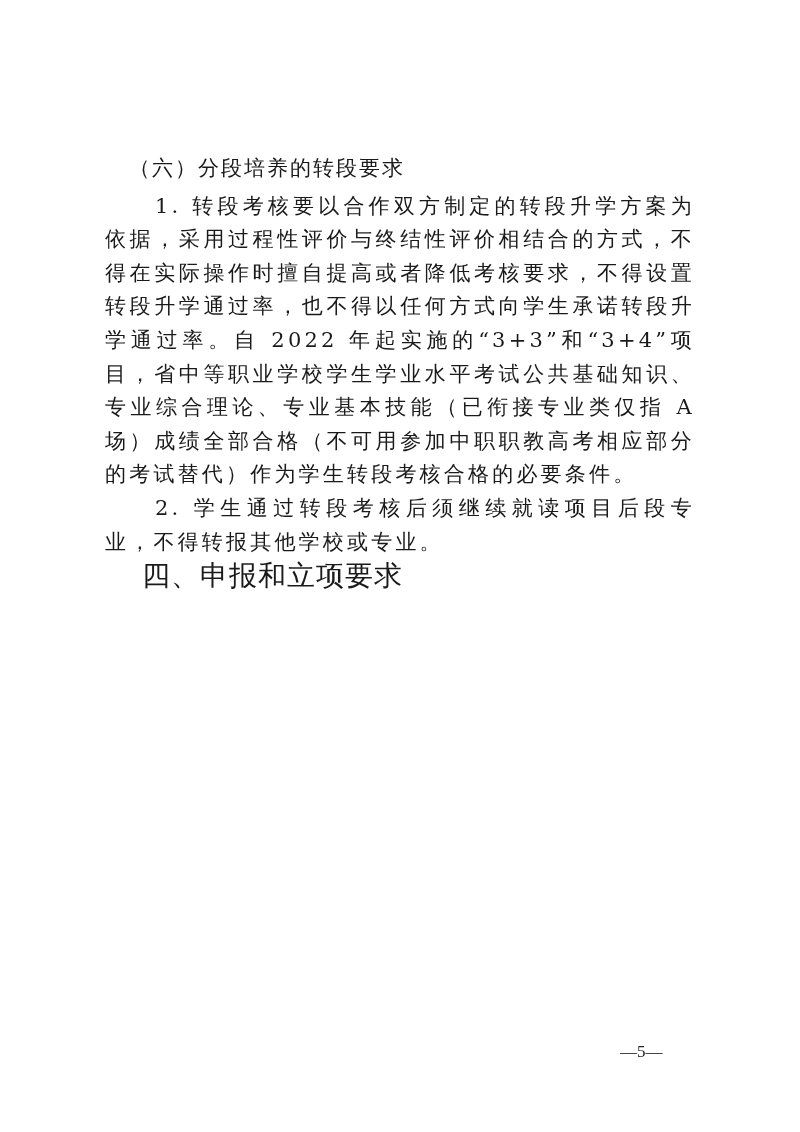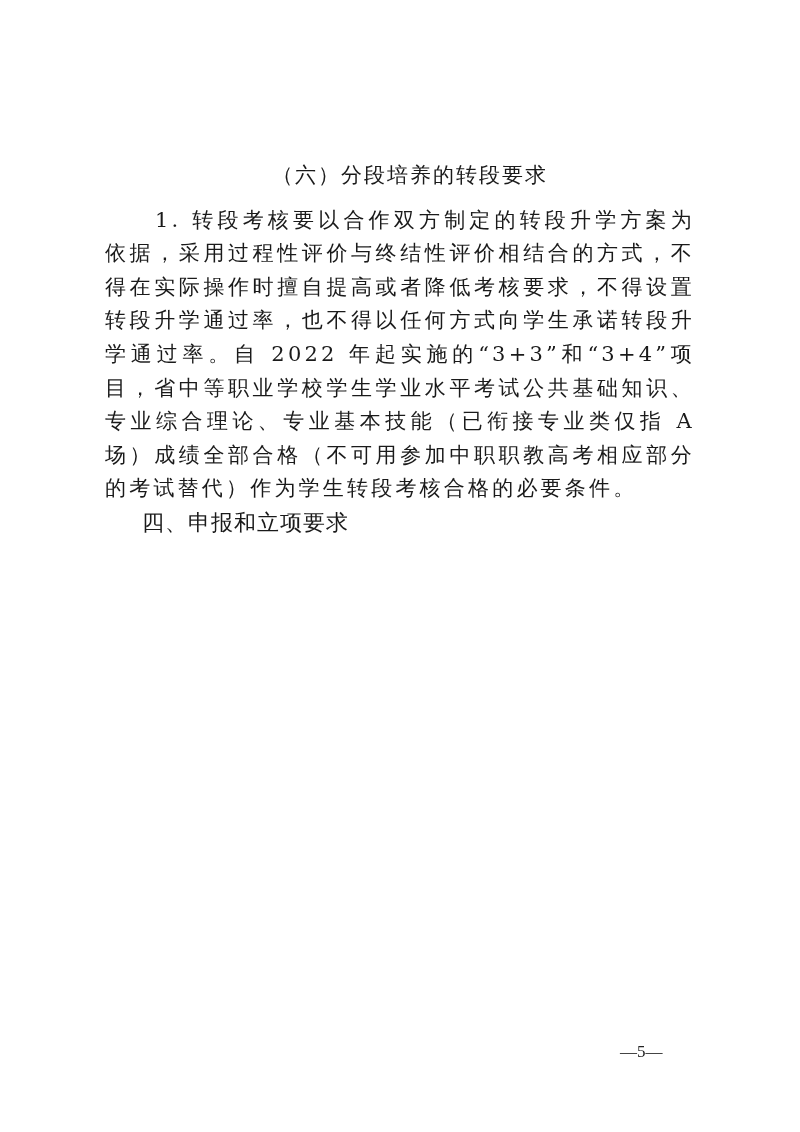--- a/index.html
+++ b/index.html
@@ -7,41 +7,42 @@
     .page {
       position: absolute; left: 105px; top: 148px; width: 590px;
       color: #1a1a1a;
       font-family: "DejaVu Serif", "Liberation Serif", serif;
       font-size: 21px;
       line-height: 33.6px;
       letter-spacing: 3.2px;
     }
     .p { margin: 0; text-align: justify; text-align-last: left; }
     .indent { text-indent: 50px; }
-    .h-sub { margin: 11px; padding-left: 20px; letter-spacing: 2px; text-align: center; }
+    .h-sub { margin: 4px; padding-left: 20px; letter-spacing: 2px; }
     .h-main {
       margin: 0; padding-left: 37px;
       font-family: "DejaVu Sans", "Liberation Sans", sans-serif;
-      font-size: 22px; letter-spacing: 1px;
+      font-size: 28px; letter-spacing: 1px;
     }
     .h-inline { letter-spacing: 2px; }
     .footer {
       position: absolute; left: 620px; top: 1042px;
       font-family: "Liberation Serif", "DejaVu Serif", serif;
       font-size: 17px; color: #222;
     }
   </style>
 </head>
 <body>
 
 <div class="page">
   <p class="h-sub">（六）分段培养的转段要求</p>
 
   <p class="p indent"><span>1.</span> <span>转段考核要以合作双方制定的转段升学方案为依据，采用过程性评价与终结性评价相结合的方式，不得在实际操作时擅自提高或者降低考核要求，不得设置转段升学通过率，也不得以任何方式向学生承诺转段升学通过率。自 2022 年起实施的“3+3”和“3+4”项目，省中等职业学校学生学业水平考试公共基础知识、专业综合理论、专业基本技能（已衔接专业类仅指 A 场）成绩全部合格（不可用参加中职职教高考相应部分的考试替代）作为学生转段考核合格的必要条件。</span></p>
 
+  <p class="p indent"><span>2.</span> <span>学生通过转段考核后须继续就读项目后段专业，不得转报其他学校或专业。</span></p>
 
 
 
 
   <p class="h-main">四、申报和立项要求</p>
 
 </div>
 
 <div class="footer">—5—</div>
 

